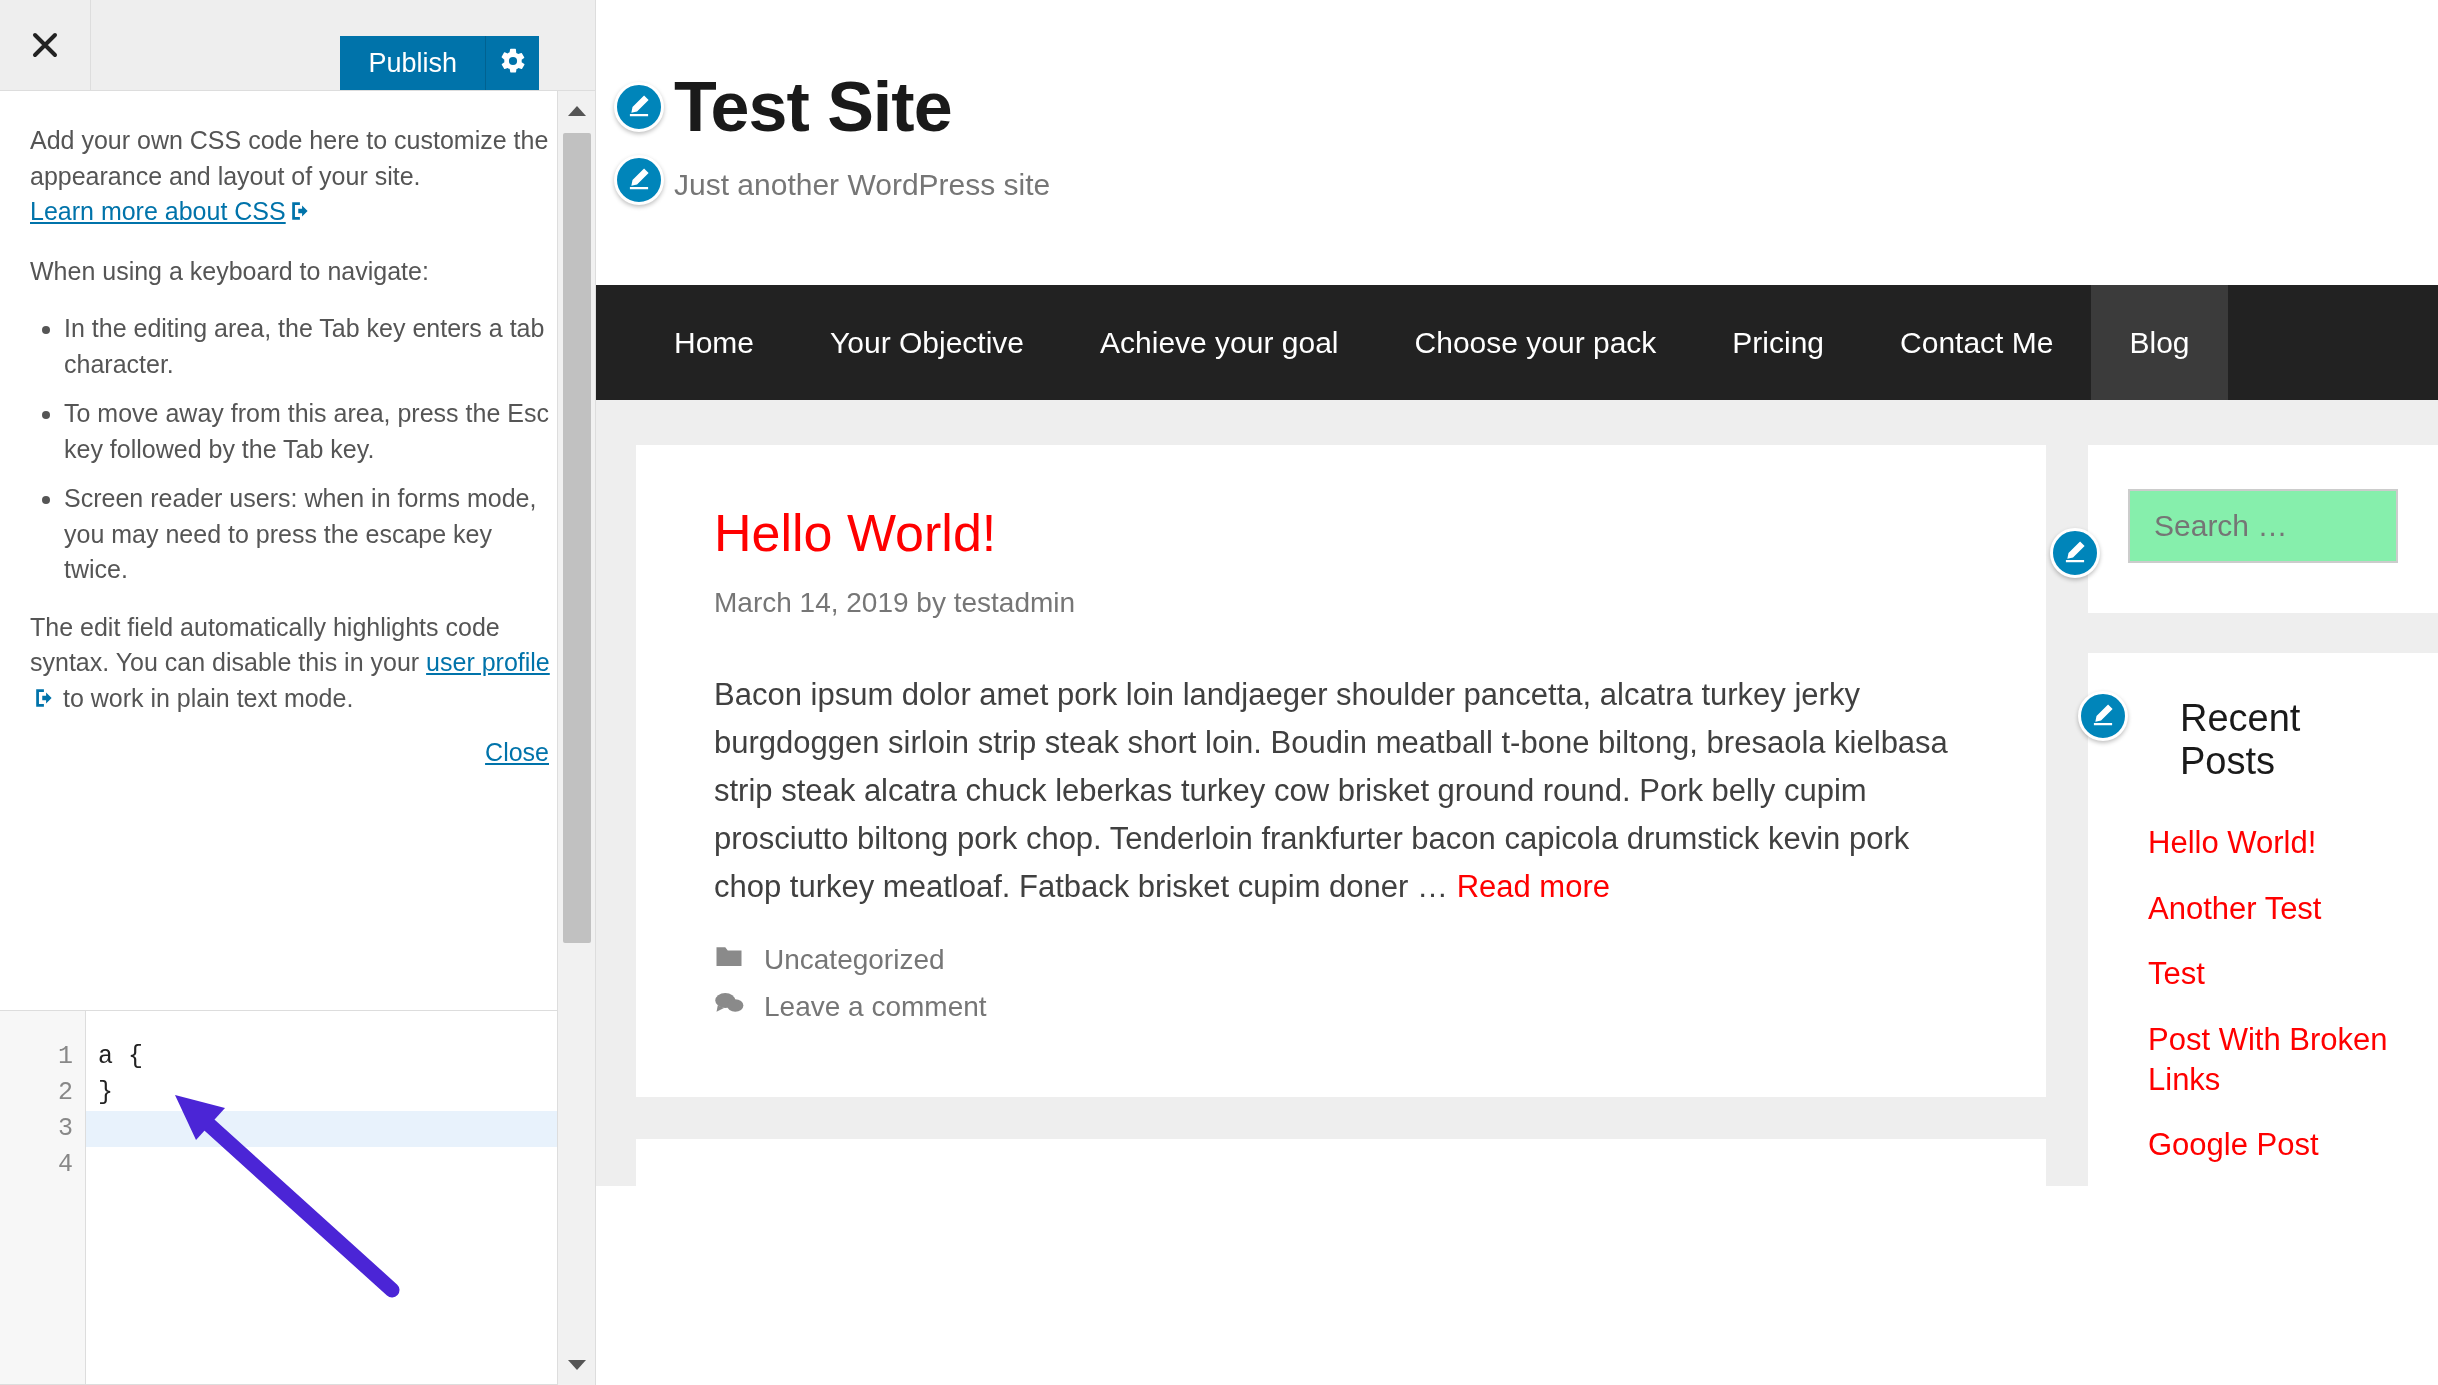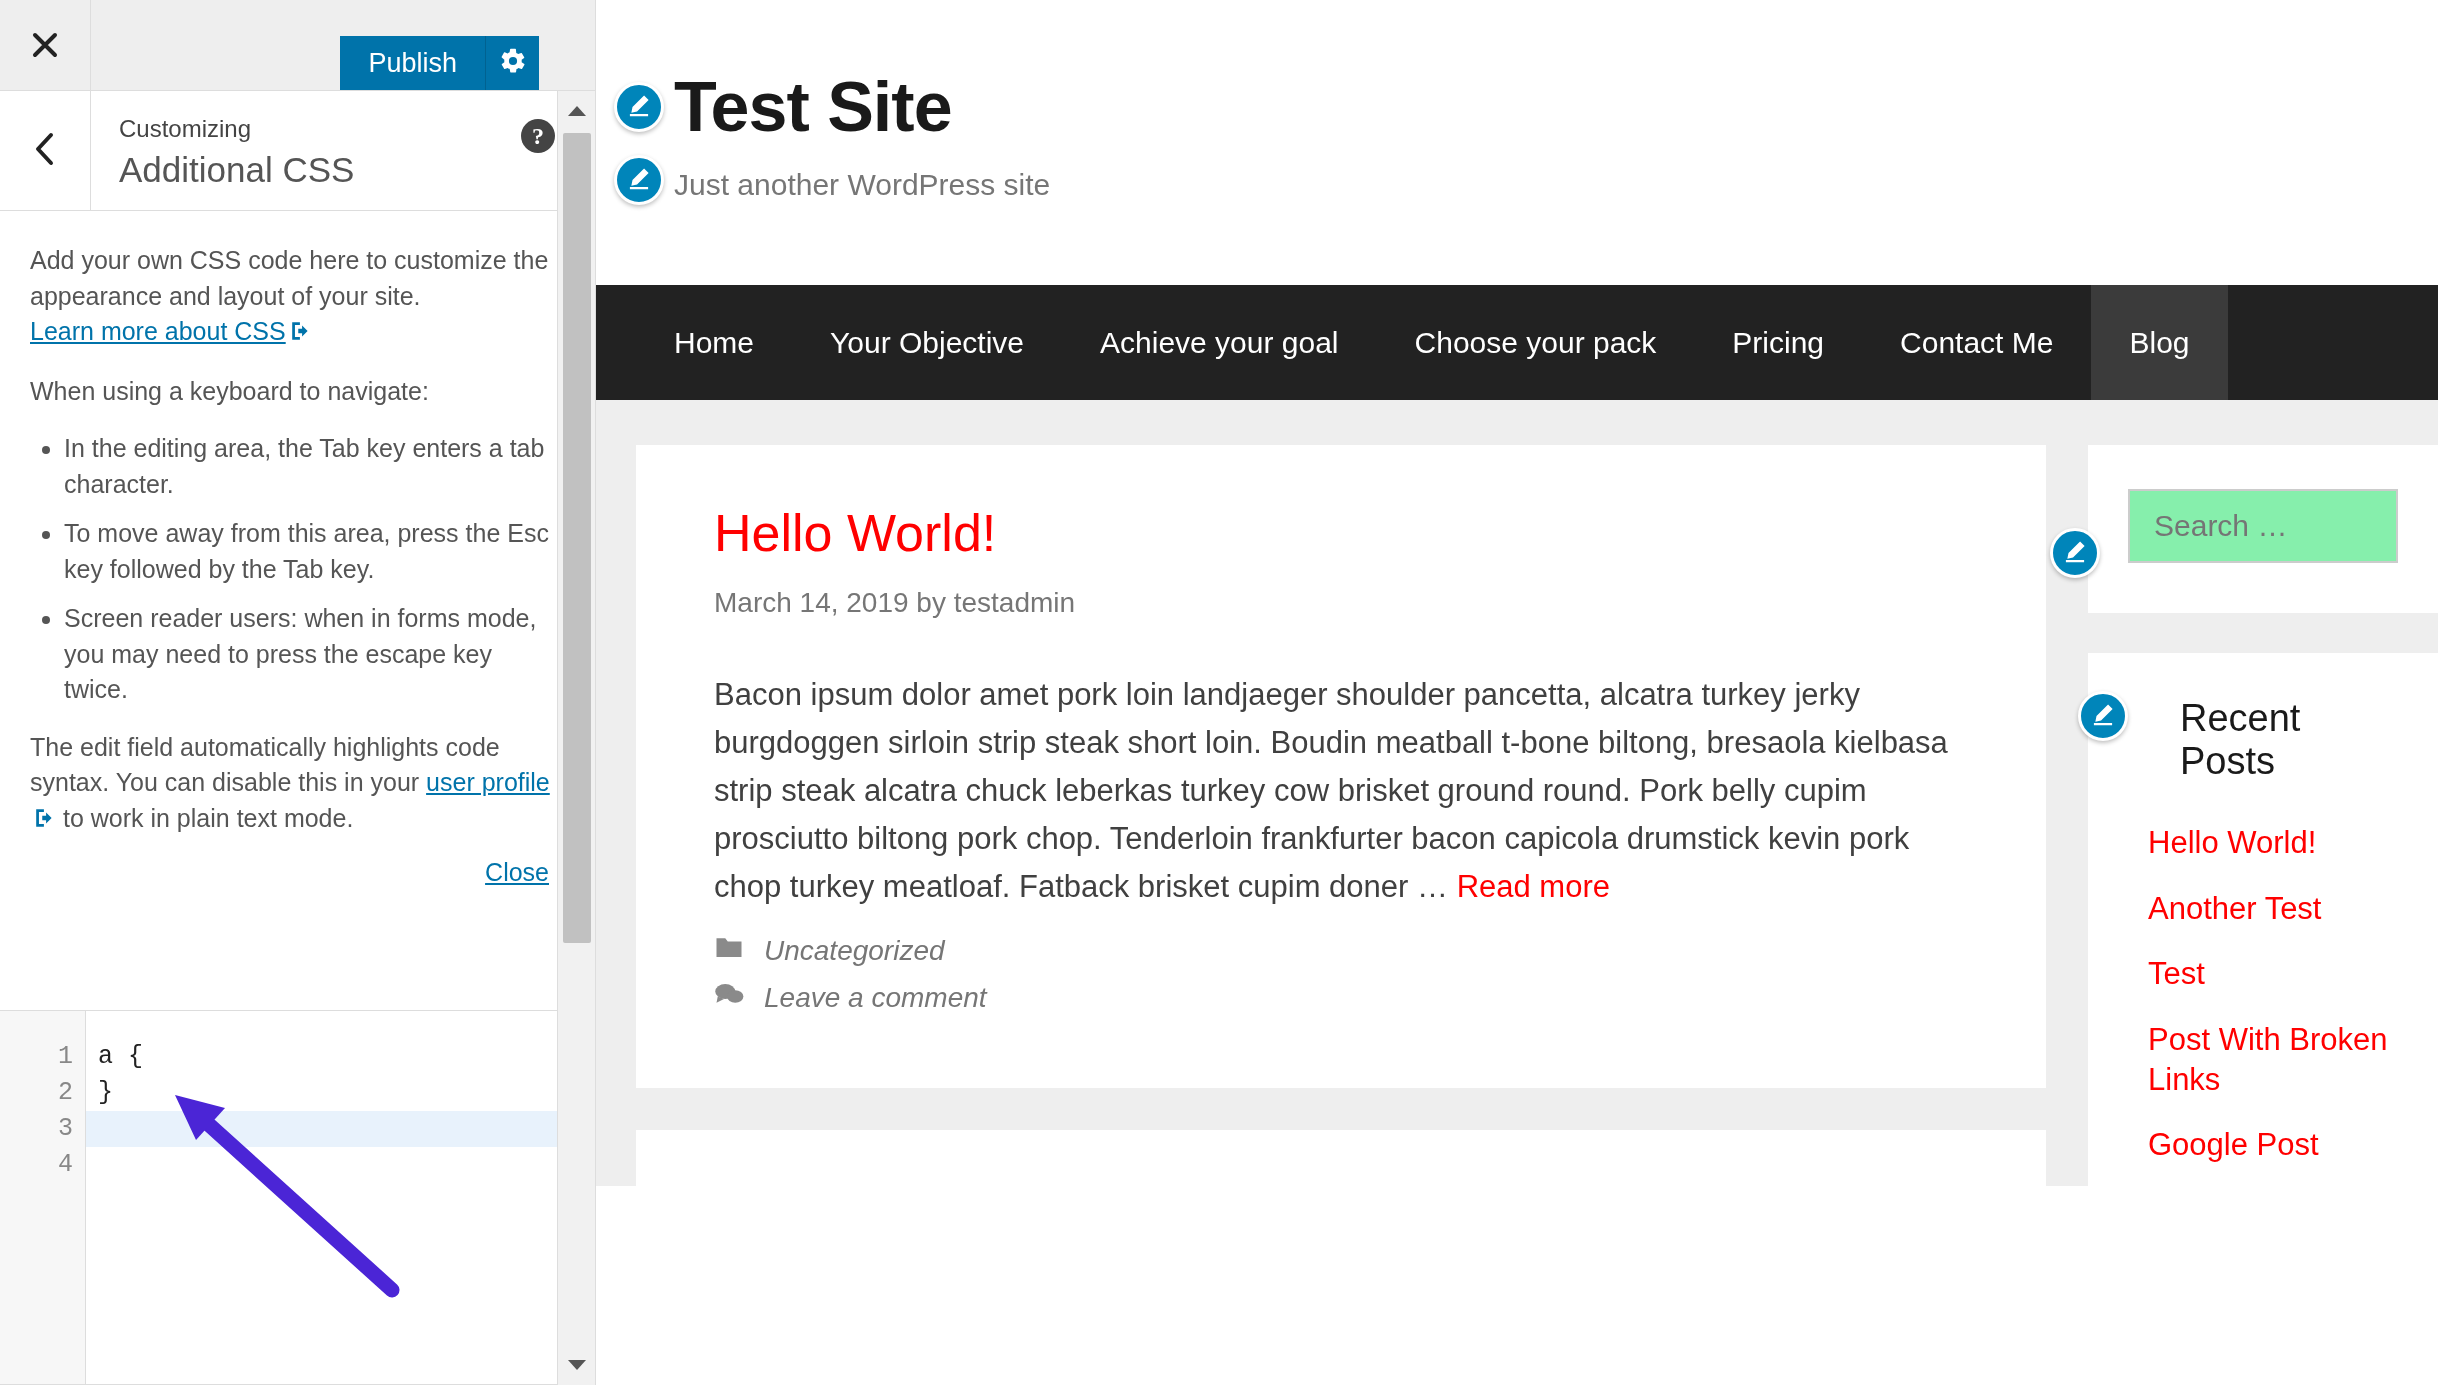--- a/index.html
+++ b/index.html
@@ -147,21 +147,21 @@
   }
   .content-col { width: 1410px; margin-left: 40px; }
   .post-card { background: #fff; padding: 58px 78px 60px 78px; }
   .post-title {
     font-size: 52px; color: #ff0000; font-weight: 400; margin-bottom: 24px;
     cursor: pointer;
   }
   .post-meta { font-size: 28px; color: #767676; margin-bottom: 52px; }
   .post-body { font-size: 31px; color: #404040; line-height: 1.55; }
   .read-more { color: #ff0000; cursor: pointer; }
-  .post-footer { margin-top: 23px; font-style: italic; }
+  .post-footer { margin-top: 32px; }
   .pf-row {
     display: flex; align-items: center; gap: 20px;
     font-size: 28px; color: #767676; margin-bottom: 14px;
   }
   .pf-row .lbl { cursor: pointer; }
 
   .side-col { width: 430px; margin-left: 42px; }
   .widget { background: #fff; padding: 44px 40px 50px 40px; margin-bottom: 40px; position: relative; }
   .search-input {
     width: 100%; height: 74px; background: #86efac;
@@ -194,34 +194,20 @@
         <div class="cz-gear">
           <span>
             <svg width="28" height="28" viewBox="0 0 24 24" fill="#fff">
               <path d="M19.4 13a7.6 7.6 0 0 0 0-2l2.1-1.6a.5.5 0 0 0 .1-.6l-2-3.5a.5.5 0 0 0-.6-.2l-2.5 1a7.3 7.3 0 0 0-1.7-1L14.5 2a.5.5 0 0 0-.5-.4h-4a.5.5 0 0 0-.5.4l-.4 2.6a7.3 7.3 0 0 0-1.7 1l-2.5-1a.5.5 0 0 0-.6.2l-2 3.5a.5.5 0 0 0 .1.6L4.6 11a7.6 7.6 0 0 0 0 2l-2.1 1.6a.5.5 0 0 0-.1.6l2 3.5a.5.5 0 0 0 .6.2l2.5-1a7.3 7.3 0 0 0 1.7 1l.4 2.6a.5.5 0 0 0 .5.4h4a.5.5 0 0 0 .5-.4l.4-2.6a7.3 7.3 0 0 0 1.7-1l2.5 1a.5.5 0 0 0 .6-.2l2-3.5a.5.5 0 0 0-.1-.6zM12 15.5A3.5 3.5 0 1 1 15.5 12 3.5 3.5 0 0 1 12 15.5z"></path>
             </svg>
           </span>
         </div>
       </div>
     </div>
 
-    <div class="cz-header">
-      <div class="cz-back">
-        <span>
-          <svg width="28" height="36" viewBox="0 0 28 36">
-            <path d="M20 4 L7 18 L20 32" stroke="#222" stroke-width="4" fill="none" stroke-linecap="round" stroke-linejoin="round"></path>
-          </svg>
-        </span>
-      </div>
-      <div class="cz-titles">
-        <div class="cz-subtitle">Customizing</div>
-        <div class="cz-title">Additional CSS</div>
-        <div class="cz-help">?</div>
-      </div>
-    </div>
 
     <div class="cz-body">
       <p>
         <span>Add your own CSS code here to customize the appearance and layout of your site.</span><br>
         <a>Learn more about CSS</a><span class="ext-ico">
           <svg width="22" height="22" viewBox="0 0 20 20" fill="#0073aa">
             <path d="M2 2h7v2.5H4.5v11H9V18H2z"></path>
             <path d="M11 5l5 5-5 5v-3H7.5V8H11z"></path>
           </svg></span>
       </p>

